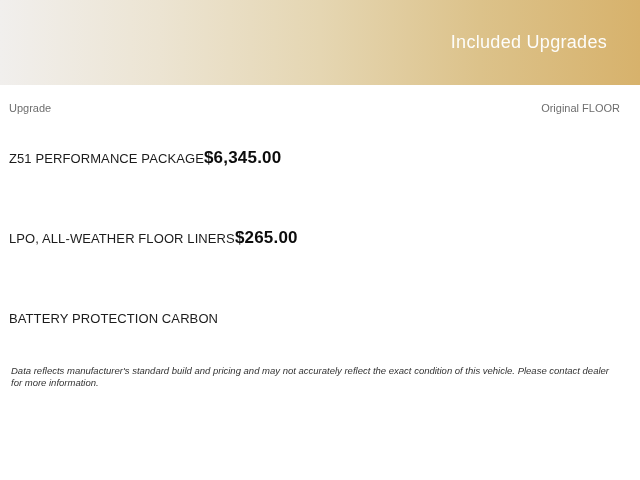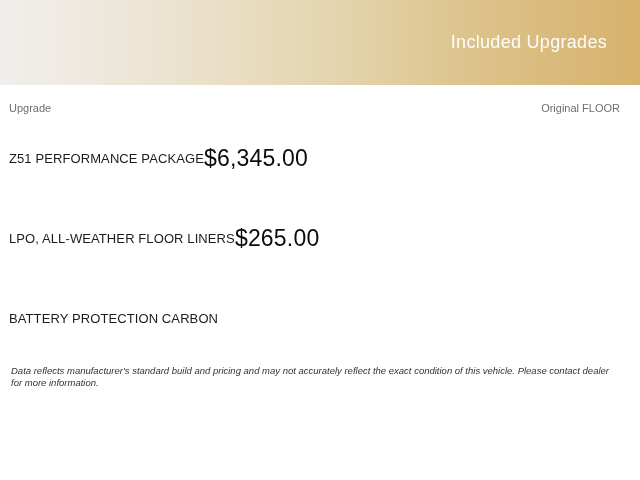--- a/index.html
+++ b/index.html
@@ -52,22 +52,22 @@
     padding: 0 20px 0 9px;
   }
   .upg-name {
     font-size: 13px;
     line-height: 17px;
     letter-spacing: 0.1px;
     color: #1c1c1c;
     max-width: 360px;
   }
   .upg-price {
-    font-size: 23px;
-    font-weight: 400;
+    font-size: 17px;
+    font-weight: 700;
     letter-spacing: 0.2px;
     color: #0c0c0c;
     white-space: nowrap;
   }
   .disclaimer {
     margin: 1px;
     padding: 6px 20px 0 10px;
     font-size: 9.5px;
     font-style: italic;
     color: #333333;

